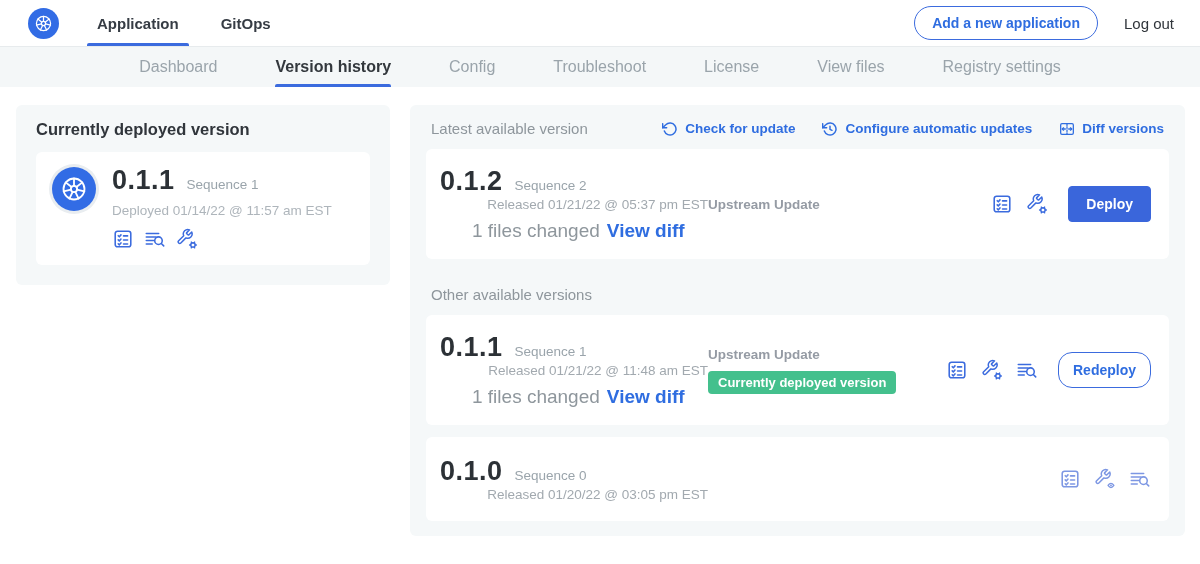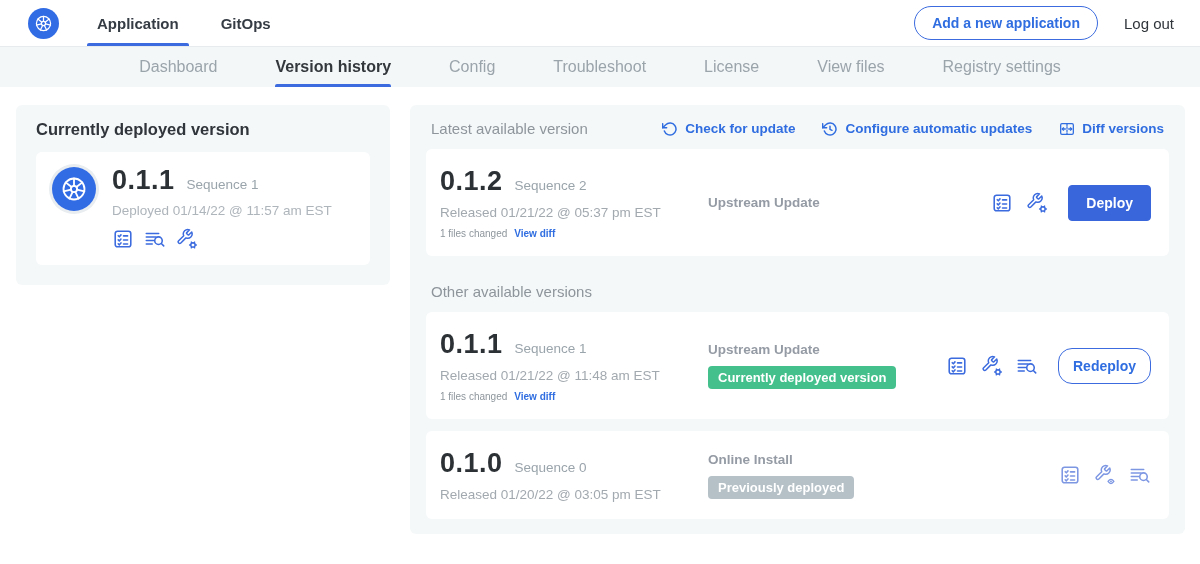--- a/index.html
+++ b/index.html
@@ -41,22 +41,22 @@
   .icon-16 { width:16px; height:16px; }
 
   
   .panel { flex:1 1 auto; padding:13px 16px 15px; }
   .panel-head { display:flex; align-items:center; padding:2px 5px 0; }
   .panel-title { font-size:15px; color:#8e969c; margin-right:auto; }
   .panel-actions { display:flex; gap:27px; }
   .action-link { display:flex; align-items:flex-start; gap:7px; color:#2f6de0; font-size:13.5px; font-weight:bold; cursor:pointer; }
 
   .version-row { margin-top:12px; background:#fff; border-radius:6px; padding:17px 18px 17px 14px; display:grid; grid-template-columns:268px 1fr auto; align-items:center; min-height:84px; }
-  .row-released { margin-top:8px; font-size:13.5px; color:#a2a9af; }
-  .row-files { margin-top:8px; font-size:10px; color:#8e969c; }
+  .row-released { font-size:13.5px; color:#a2a9af;text-align:right; }
+  .row-files { margin-top:8px; font-size:19px; color:#8e969c;margin-left:32px; }
   .view-diff { color:#2f6de0; font-weight:bold; margin-left:7px; cursor:pointer; }
   .row-source { font-size:13.5px; font-weight:bold; color:#959ba4; }
   .badge { display:inline-block; margin-top:9px; padding:4px 10px; border-radius:4px; font-size:13px; font-weight:bold; color:#fff; }
   .badge-green { background:#44c08d; }
   .badge-gray { background:#b5c0c7; }
   .row-actions { display:flex; align-items:center; gap:13px; color:#3b6bde; justify-self:end; }
   .row-actions.dim { color:#7d97e3; }
   .deploy-btn { background:#3a66db; border:1px solid #3a66db; color:#ffffff; font-weight:bold; font-size:14px; padding:9px 17px; border-radius:4px; margin-left:7px; cursor:pointer; font-family:inherit; }
   .redeploy-btn { background:#fff; border:1px solid #3b6bde; color:#2f6de0; font-weight:bold; font-size:14px; padding:9px 14px; border-radius:14px; margin-left:7px; cursor:pointer; font-family:inherit; }
   .other-label { margin:27px 5px 2px; font-size:15px; color:#8e969c; }
@@ -282,24 +282,20 @@
     </div>
 
     <div class="version-row">
       <div>
         <div class="v-line">
           <span class="v-big">0.1.0</span>
           <span class="v-seq">Sequence 0</span>
         </div>
         <div class="row-released">Released 01/20/22 @ 03:05 pm EST</div>
       </div>
-      <div>
-        <div class="row-source">Online Install</div>
-        <span class="badge badge-gray">Previously deployed</span>
-      </div>
       <div class="row-actions dim">
         <svg class="icon-22" viewBox="0 0 24 24" fill="none" stroke="currentColor" stroke-width="1.7" stroke-linecap="round" stroke-linejoin="round">
           <rect x="3.5" y="3.5" width="17" height="17" rx="2.5"></rect>
           <path d="M6.8 8.4l1.2 1.2 1.8-2.1"></path>
             <line x1="12.6" y1="8.6" x2="17" y2="8.6"></line>
           <path d="M6.8 12.9l1.2 1.2 1.8-2.1"></path>
             <line x1="12.6" y1="13.1" x2="17" y2="13.1"></line>
           <path d="M6.8 17.2l1.2 1.2 1.8-2.1"></path>
             <line x1="12.6" y1="17.4" x2="17" y2="17.4"></line>
         </svg>

